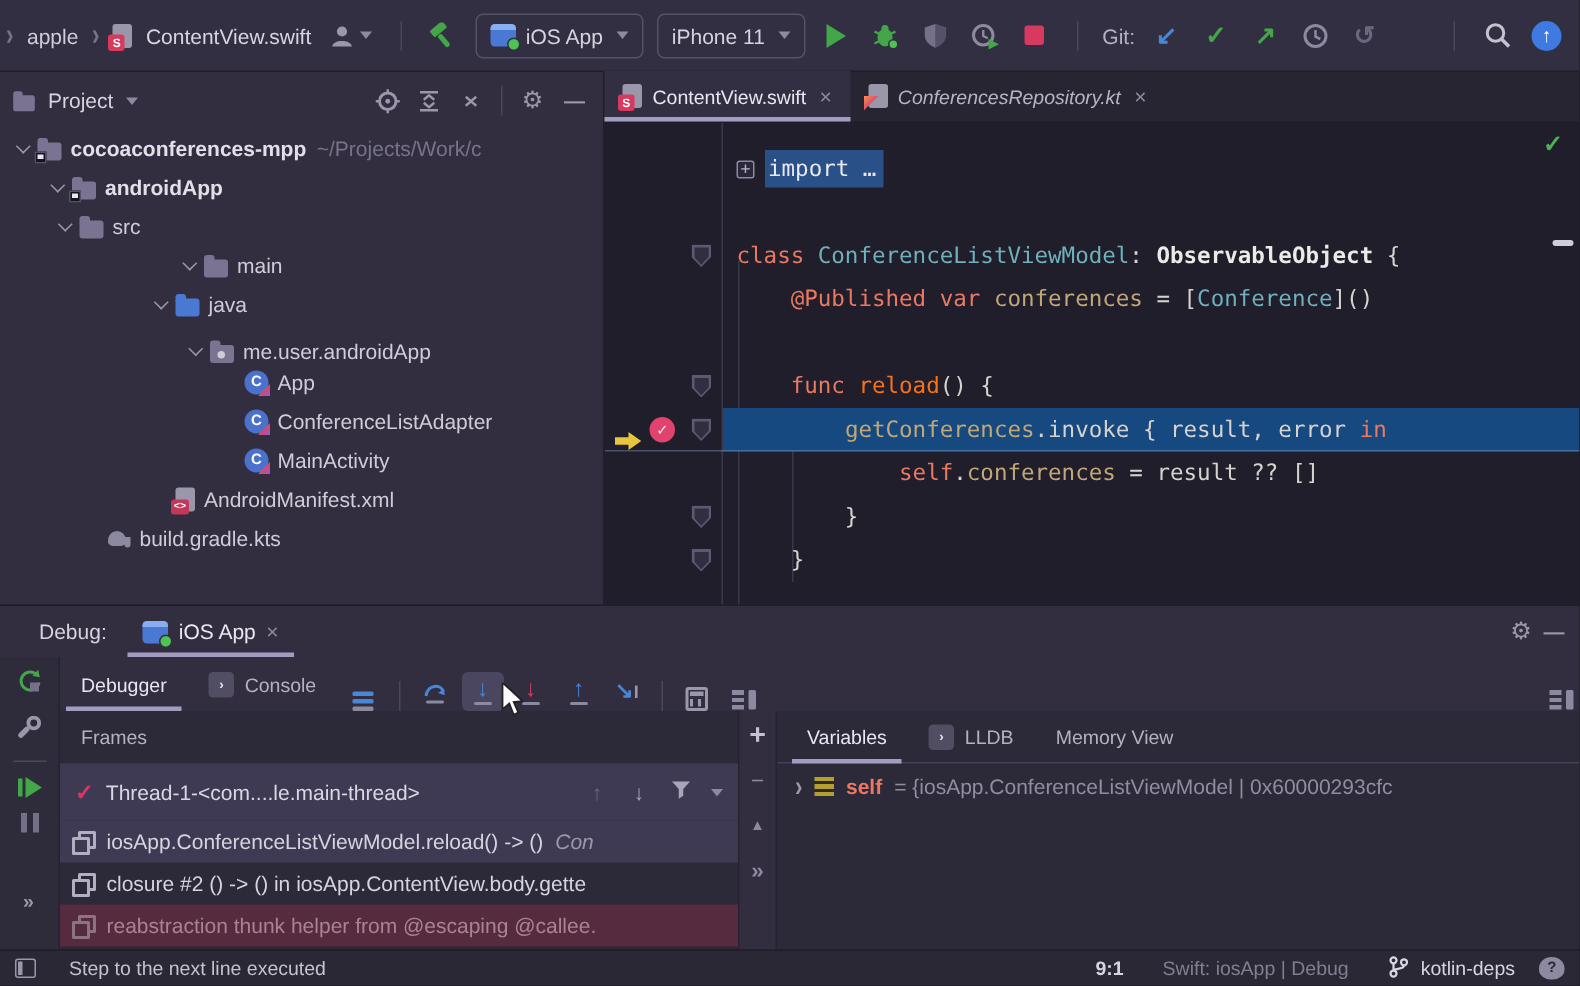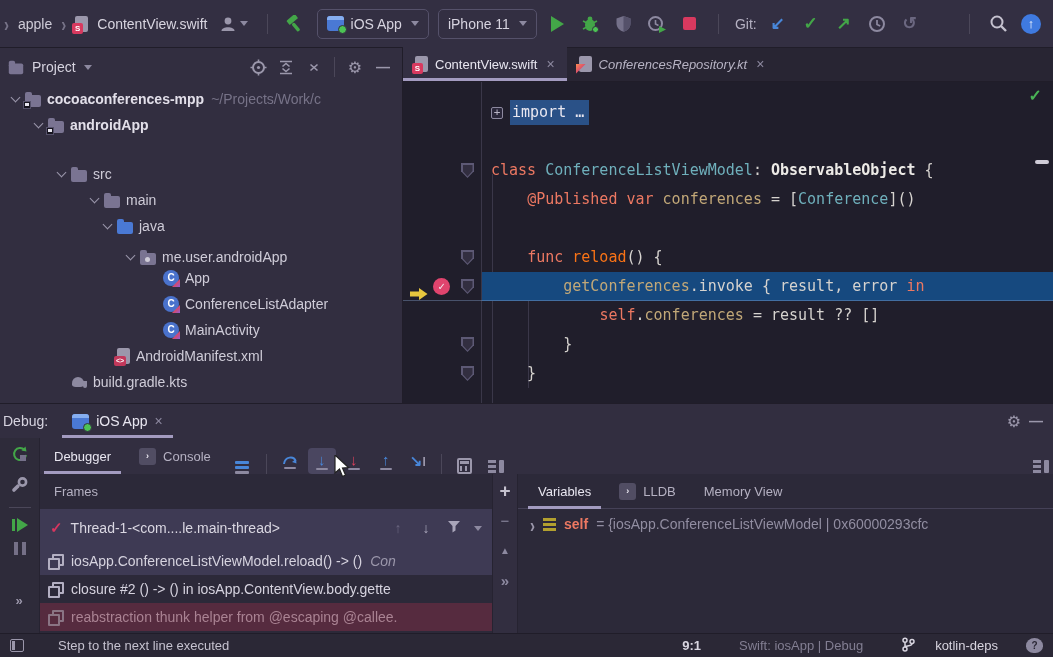--- a/index.html
+++ b/index.html
@@ -80,21 +80,21 @@
   .gmark { position:absolute; left:58px; top:7px; width:13px; height:15px; background:#5d5975; clip-path:polygon(0 0,100% 0,100% 55%,50% 100%,0 55%); }
   .gmark::before { content:""; position:absolute; left:1.5px; top:1.5px; right:1.5px; bottom:1.5px; background:#322e40; clip-path:polygon(0 0,100% 0,100% 55%,50% 100%,0 55%); }
   .exec-arrow { position:absolute; left:7px; top:9px; }
   .bp { position:absolute; left:30px; top:6px; width:17px; height:17px; border-radius:50%; background:#e0446e; color:#f2f0f5; font-size:11px; font-weight:bold; text-align:center; line-height:17px; }
   #editor-check { position:absolute; top:4px; right:11px; color:#49b356; font-weight:bold; font-size:16px; }
   #scrollmark { position:absolute; top:78px; right:4px; width:14px; height:4px; background:#d0cdd8; border-radius:2px; }
 
   
   #debug { position:absolute; top:403px; left:0; right:0; height:230px; background:#2c2939; border-top:1px solid #201d29; }
   #dbg-header { height:34px; background:#322e40; display:flex; align-items:stretch; }
-  #dbg-header .dlabel { font-size:14px; color:#d6d3df; align-self:center; padding:0 14px 0 3px; }
+  #dbg-header .dlabel { font-size:14px; color:#d6d3df; align-self:center; padding:0 14px 0 26px; }
   .dbg-tab { display:flex; align-items:center; gap:7px; padding:0 10px; position:relative; color:#e8e6f0; font-size:14px; }
   .dbg-tab::after { content:""; position:absolute; left:0; right:0; bottom:0; height:3px; background:#a39bc0; }
   .dbg-tab .x { color:#8d89a0; }
   #dbg-header .spacer { flex:1; }
   #dbg-toolbar { position:absolute; top:34px; left:40px; right:0; height:36px; background:#322e40; display:flex; align-items:flex-end; }
   .ttab { padding:0 14px; font-size:13px; color:#b5b1c2; height:36px; display:flex; align-items:center; gap:7px; position:relative; }
   .ttab.active { color:#e8e6f0; }
   .ttab.active::after { content:""; position:absolute; left:4px; right:4px; bottom:0; height:3px; background:#a39bc0; }
   .ic-term { width:17px; height:17px; background:#514d63; border-radius:3px; color:#e8e6f0; font-size:9px; font-weight:bold; text-align:center; line-height:17px; flex:none; }
   .stepbtn { width:28px; height:26px; margin:0 2px; display:flex; flex-direction:column; align-items:center; justify-content:center; border-radius:4px; gap:1px; }
@@ -142,21 +142,21 @@
 
   #vars { position:absolute; top:70px; left:518px; right:0; bottom:0; background:#2c2939; overflow:hidden; }
   #vars-tabs { height:35px; display:flex; align-items:stretch; border-bottom:1px solid #454157; padding-left:6px; }
   #var-row { height:30px; display:flex; align-items:center; gap:8px; padding:0 12px; white-space:nowrap; overflow:hidden; font-size:14px; }
   #var-row .vchev { color:#9b97ab; font-weight:bold; font-size:15px; transform:scaleY(1.3); }
   .ic-varbars { width:13px; height:13px; background:repeating-linear-gradient(180deg,#b3a02f 0 3px,transparent 3px 5px); flex:none; }
   #var-row .vname { color:#ec7862; font-weight:bold; }
   #var-row .vval { color:#918da1; }
 
   
-  #statusbar { position:absolute; left:0; right:0; bottom:0; height:24px; background:#2b2836; border-top:1px solid #201d29; display:flex; align-items:center; padding:0 10px; gap:20px; font-size:13px; }
+  #statusbar { position:absolute; left:0; right:0; bottom:0; height:24px; background:#2b2836; border-top:1px solid #201d29; display:flex; align-items:center; padding:0 10px; gap:8px; font-size:13px; }
   #statusbar .msg { color:#c5c2cf; }
   #statusbar .spacer { flex:1; }
   #statusbar .caret { color:#d8d5e0; font-weight:bold; }
   #statusbar .mode { color:#827e92; margin:0 18px; }
   #statusbar .branch { color:#d8d5e0; }
   .ic-toolwin { width:14px; height:13px; border:1.5px solid #9b97ab; border-radius:2px; position:relative; }
   .ic-toolwin::before { content:""; position:absolute; left:1px; top:1px; bottom:1px; width:3px; background:#9b97ab; }
   .ic-helpgear { width:17px; height:15px; border-radius:50% 50% 45% 45%; background:#8d89a0; color:#2b2836; font-size:10px; font-weight:bold; text-align:center; line-height:15px; position:relative; }
 
   
@@ -282,26 +282,26 @@
         <span class="lbl">cocoaconferences-mpp</span>
         <span class="path">~/Projects/Work/c</span>
       </div>
       <div class="tree-row bold" style="padding-left: 31px;">
         <span class="chev open"></span>
         <span class="ic-folder">
           <i class="mbadge"></i>
         </span>
         <span class="lbl">androidApp</span>
       </div>
-      <div class="tree-row" style="padding-left: 54px; margin-top: 23px;">
+      <div class="tree-row" style="padding-left: 36px;">
         <span class="chev open"></span>
         <span class="ic-folder"></span>
         <span class="lbl">src</span>
       </div>
-      <div class="tree-row" style="padding-left: 87px;">
+      <div class="tree-row" style="padding-left: 119px;">
         <span class="chev open"></span>
         <span class="ic-folder"></span>
         <span class="lbl">main</span>
       </div>
       <div class="tree-row" style="padding-left: 100px;">
         <span class="chev open"></span>
         <span class="ic-folder src"></span>
         <span class="lbl">java</span>
       </div>
       <div class="tree-row" style="padding-left: 123px; align-items: flex-end;">

